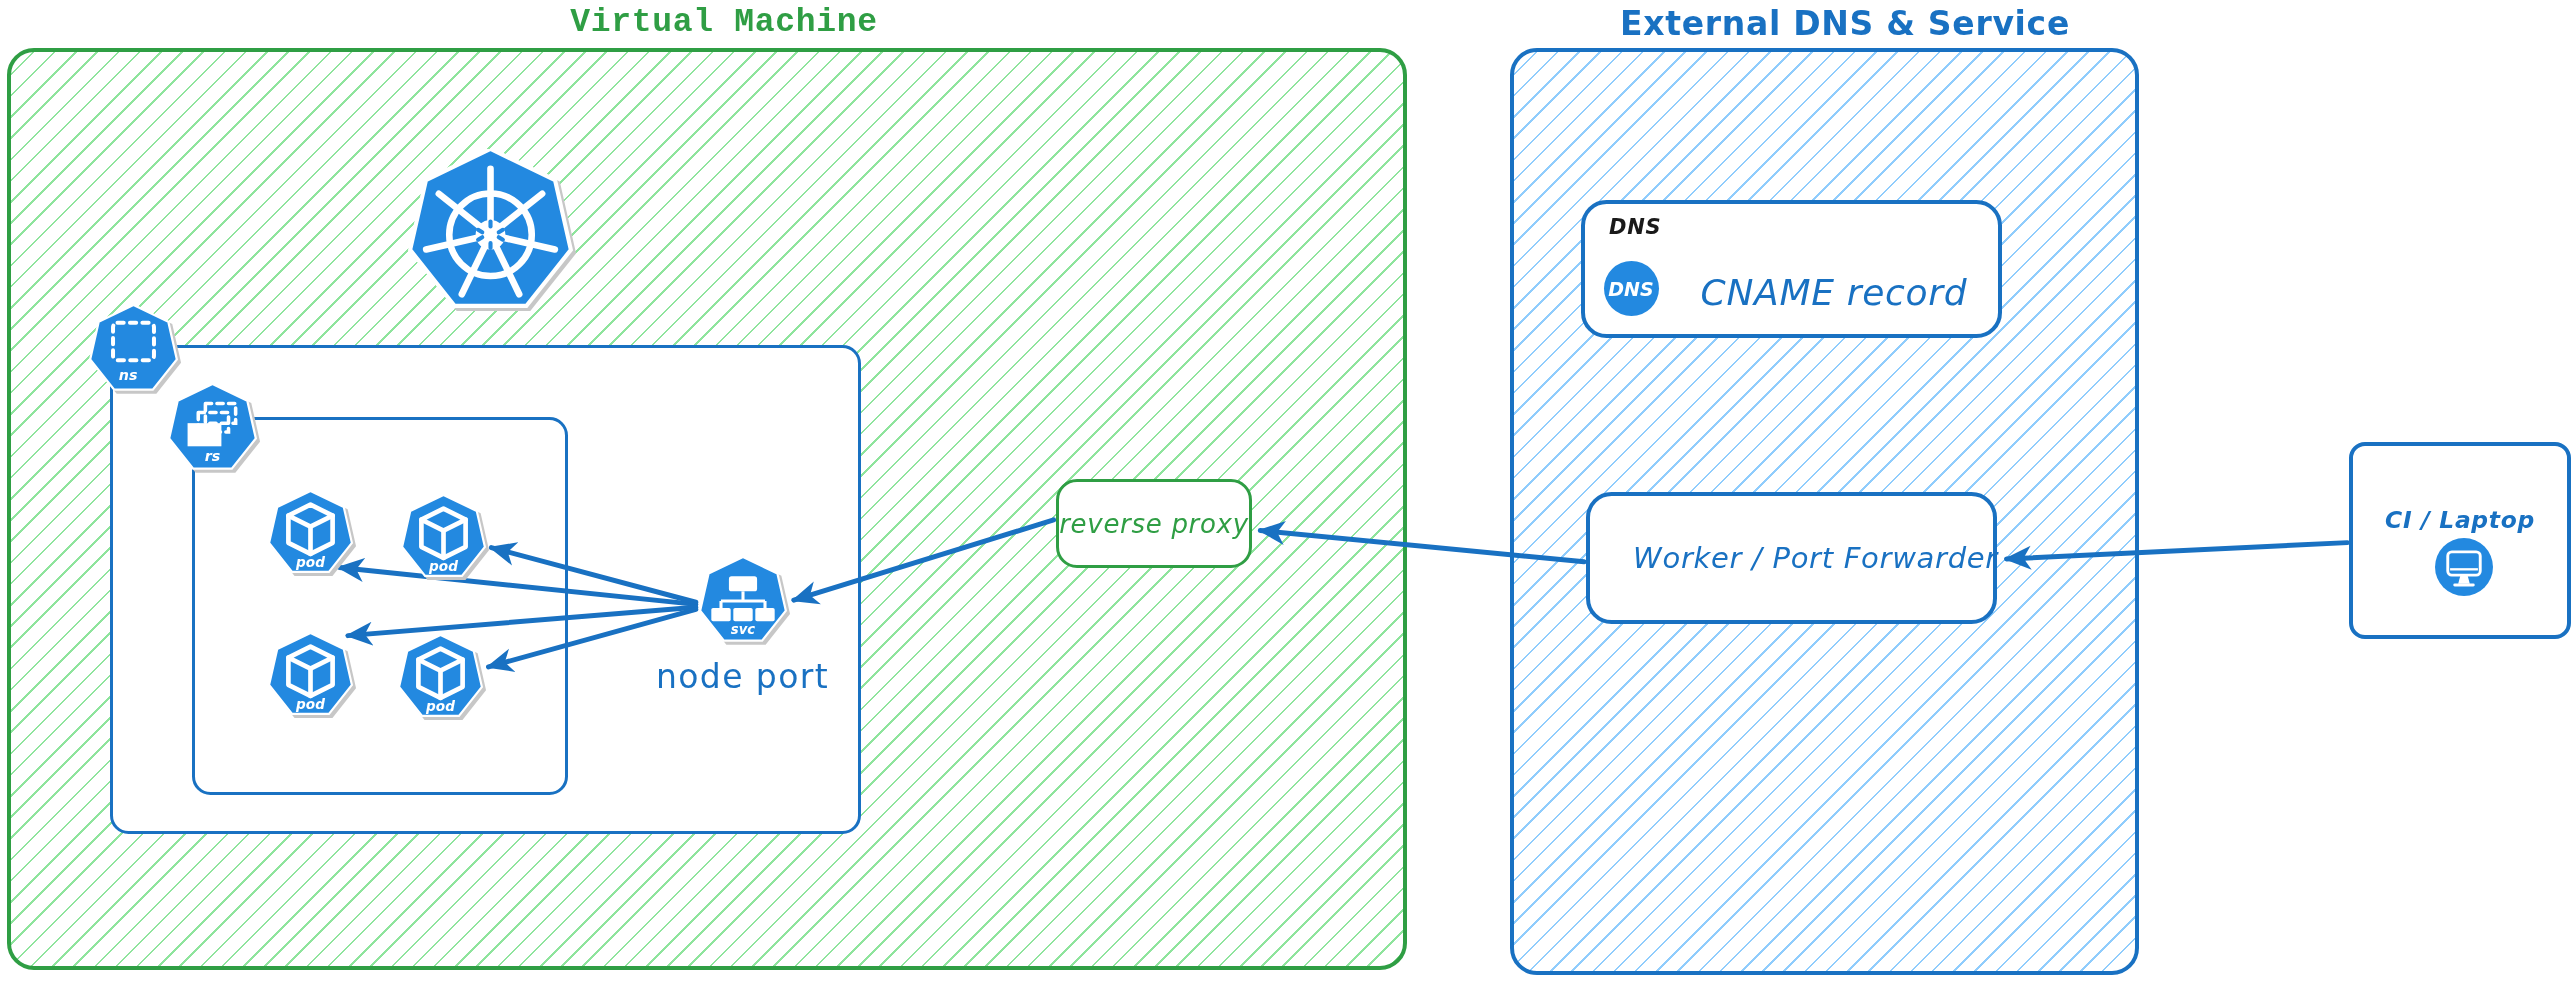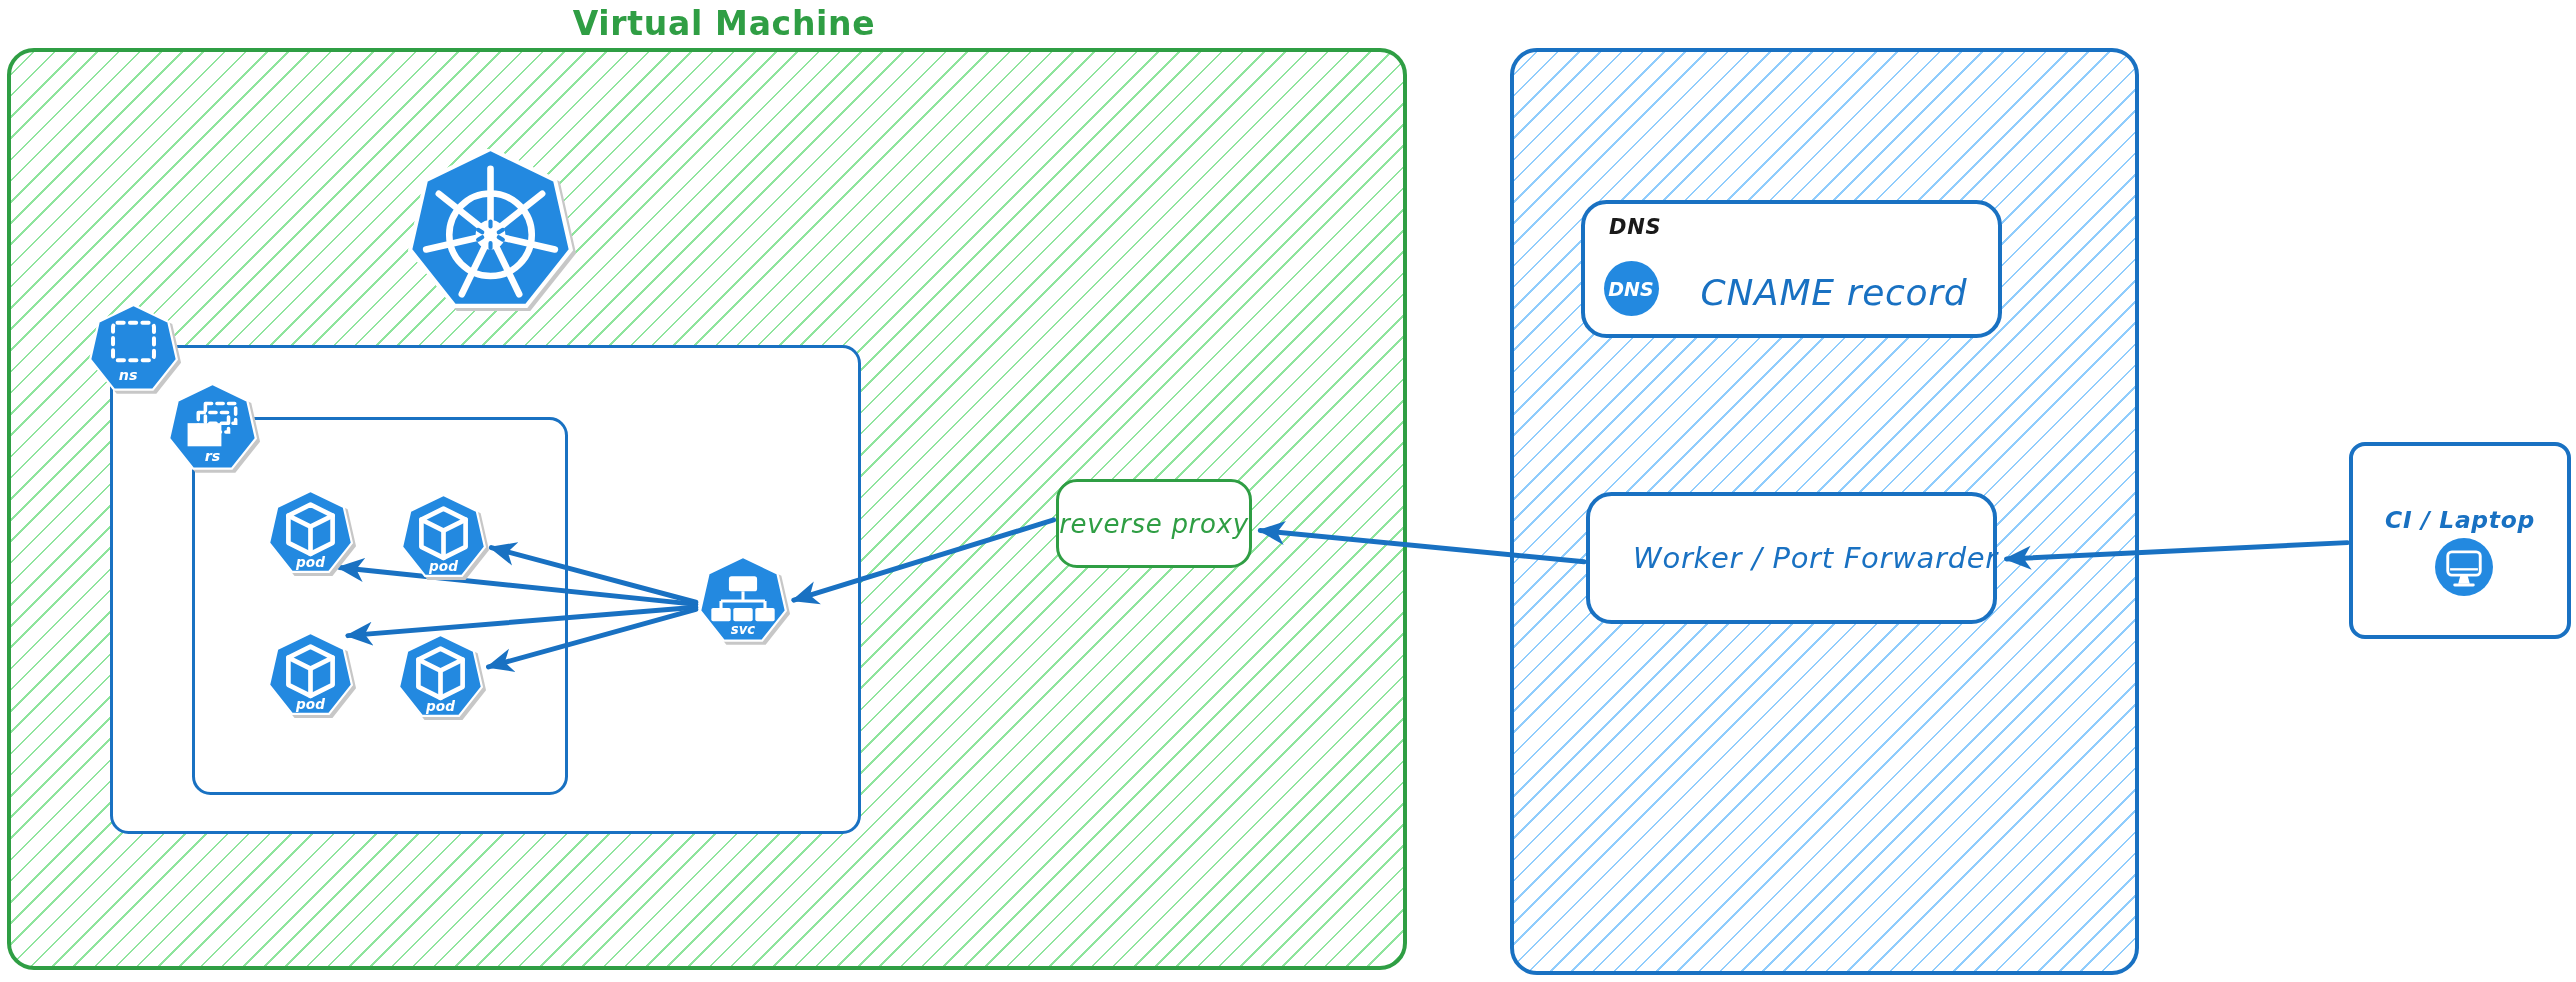--- a/index.html
+++ b/index.html
@@ -7,21 +7,21 @@
   body { font-family:"DejaVu Sans", sans-serif; }
   #canvas { position:relative; width:2576px; height:983px; background:#ffffff; overflow:hidden; }
 
   .group-box { position:absolute; border-radius:27px; }
   #vm-box { left:7px; top:48px; width:1400px; height:922px; border:4.3px solid #2f9e44;
     background-image:repeating-linear-gradient(135deg, rgba(105,219,124,.75) 0 1.8px, transparent 1.8px 15px); }
   #ext-box { left:1510px; top:48px; width:629px; height:927px; border:4.3px solid #1971c2;
     background-image:repeating-linear-gradient(135deg, rgba(116,192,252,.8) 0 1.8px, transparent 1.8px 15px); }
 
   .group-title { position:absolute; top:4.3px; font-size:33px; letter-spacing:0.7px; font-weight:600; text-align:center; white-space:nowrap; }
-  #vm-title  { left:440px;  width:568px; color:#2f9e44; }
+  #vm-title  { left:440px;  width:568px; color:#2f9e44;font-family:Liberation Mono, monospace; }
   #ext-title { left:1561px; width:568px; color:#1971c2; }
 
   .white-box { position:absolute; background:#ffffff; border:3.6px solid #1971c2; border-radius:18.5px; }
   #ns-box   { left:110px; top:345px; width:751px; height:489px; }
   #pods-box { left:192px; top:417px; width:376px;  height:378px; }
 
   .node-box { position:absolute; background:#ffffff; display:flex; align-items:center; justify-content:center; white-space:nowrap;font-style:italic; }
   #rp-box { left:1056px; top:479px; width:196px; height:89px; border:3.6px solid #2f9e44; border-radius:21px;
             color:#2f9e44; font-size:26px; letter-spacing:0.7px; }
   #dns-box { left:1581px; top:200px; width:421px; height:138px; border:4.3px solid #1971c2; border-radius:25.6px; }
@@ -55,20 +55,21 @@
   .hepta-label { font-family:"DejaVu Sans", sans-serif; font-style:italic; font-weight:bold; fill:#ffffff; }
 </style>
 </head>
 <body>
 
 <div id="canvas">
 
   <div id="vm-title" class="group-title">Virtual Machine</div>
   <div id="vm-box" class="group-box"></div>
 
+  <div id="ext-title" class="group-title">External DNS &amp; Service</div>
   <div id="ext-box" class="group-box"></div>
 
   <div id="ns-box" class="white-box"></div>
   <div id="pods-box" class="white-box"></div>
 
   <svg id="arrows" width="2576" height="983" viewBox="0 0 3628 1384">
     <defs>
       <marker id="ah" viewBox="0 0 10 10" refX="9" refY="5" markerWidth="5.5" markerHeight="5.5" orient="auto-start-reverse">
         <path d="M0,0.6 L10,5 L0,9.4 L2.8,5 Z" fill="#1971c2"></path>
       </marker>
@@ -165,20 +166,21 @@
       <path d="M50 39 V50"></path>
         <path d="M25 50 H75"></path>
         <path d="M25 50 V58"></path>
         <path d="M75 50 V58"></path>
     </g>
     <rect x="14" y="58" width="22" height="15" rx="2" fill="#ffffff"></rect>
     <rect x="39" y="58" width="22" height="15" rx="2" fill="#ffffff"></rect>
     <rect x="64" y="58" width="22" height="15" rx="2" fill="#ffffff"></rect>
     <text class="hepta-label" x="50" y="88" font-size="15" text-anchor="middle">svc</text>
   </svg>
+  <div id="np-label">node port</div>
 
   <div id="rp-box" class="node-box">
     <span>reverse proxy</span>
   </div>
 
   <div id="dns-box" class="node-box">
     <span class="dns-tag">DNS</span>
     <span id="dns-badge" class="badge">
       <span>DNS</span>
     </span>

